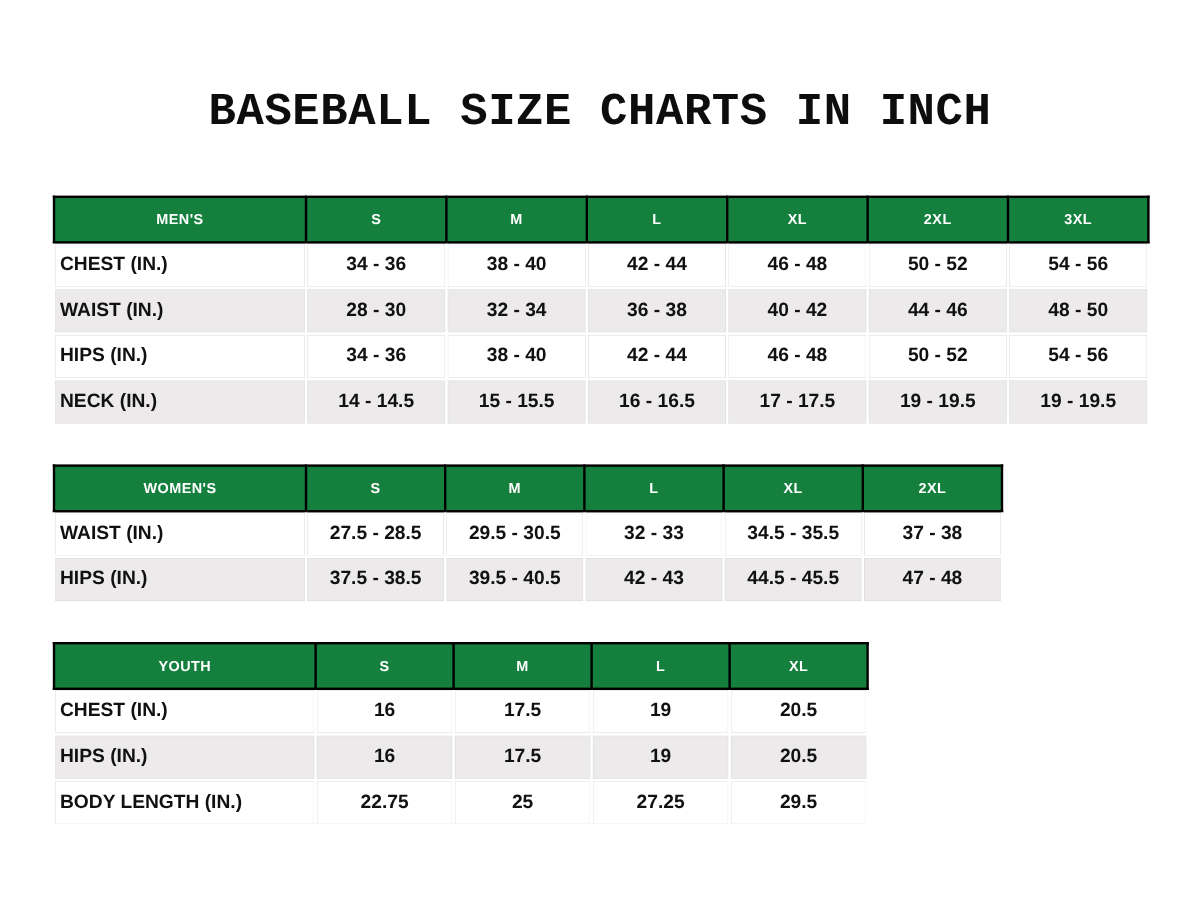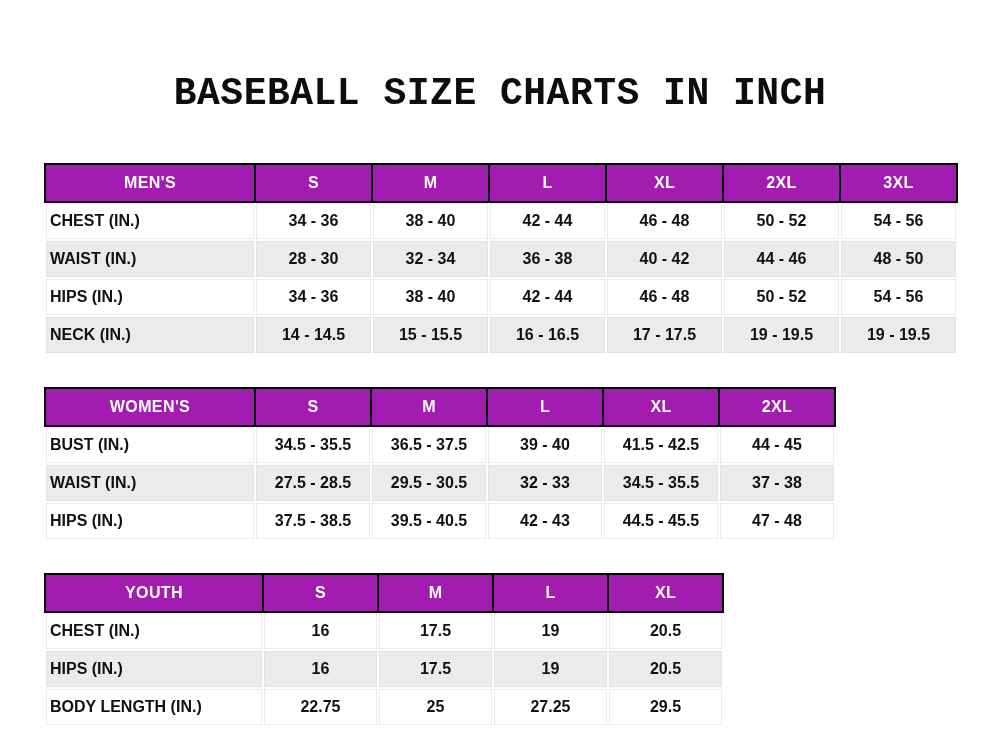--- a/index.html
+++ b/index.html
@@ -47,24 +47,24 @@
     text-align: center;
     font-weight: bold;
     padding: 6px 4px;
     height: 24px;
     background: #ffffff;
     color: #111111;
     white-space: nowrap;
   }
   
   table.size-table thead th {
-    background: #a21caf;
+    background: #15803d;
     color: #ffffff;
     border: 2px solid #000000;
-    font-size: 16px;
+    font-size: 12px;
     letter-spacing: 0.4px;
   }
   table.size-table thead th.corner {
     text-align: center;
   }
   
   table.size-table tbody tr:nth-child(even) td {
     background: #eceaea;
   }
   table.size-table tbody tr:nth-child(odd) td {
@@ -180,28 +180,20 @@
           <th class="corner">WOMEN'S</th>
           <th>S</th>
           <th>M</th>
           <th>L</th>
           <th>XL</th>
           <th>2XL</th>
         </tr>
       </thead>
       <tbody>
         <tr>
-          <td class="rowlabel">BUST (IN.)</td>
-          <td>34.5 - 35.5</td>
-          <td>36.5 - 37.5</td>
-          <td>39 - 40</td>
-          <td>41.5 - 42.5</td>
-          <td>44 - 45</td>
-        </tr>
-        <tr>
           <td class="rowlabel">WAIST (IN.)</td>
           <td>27.5 - 28.5</td>
           <td>29.5 - 30.5</td>
           <td>32 - 33</td>
           <td>34.5 - 35.5</td>
           <td>37 - 38</td>
         </tr>
         <tr>
           <td class="rowlabel">HIPS (IN.)</td>
           <td>37.5 - 38.5</td>

